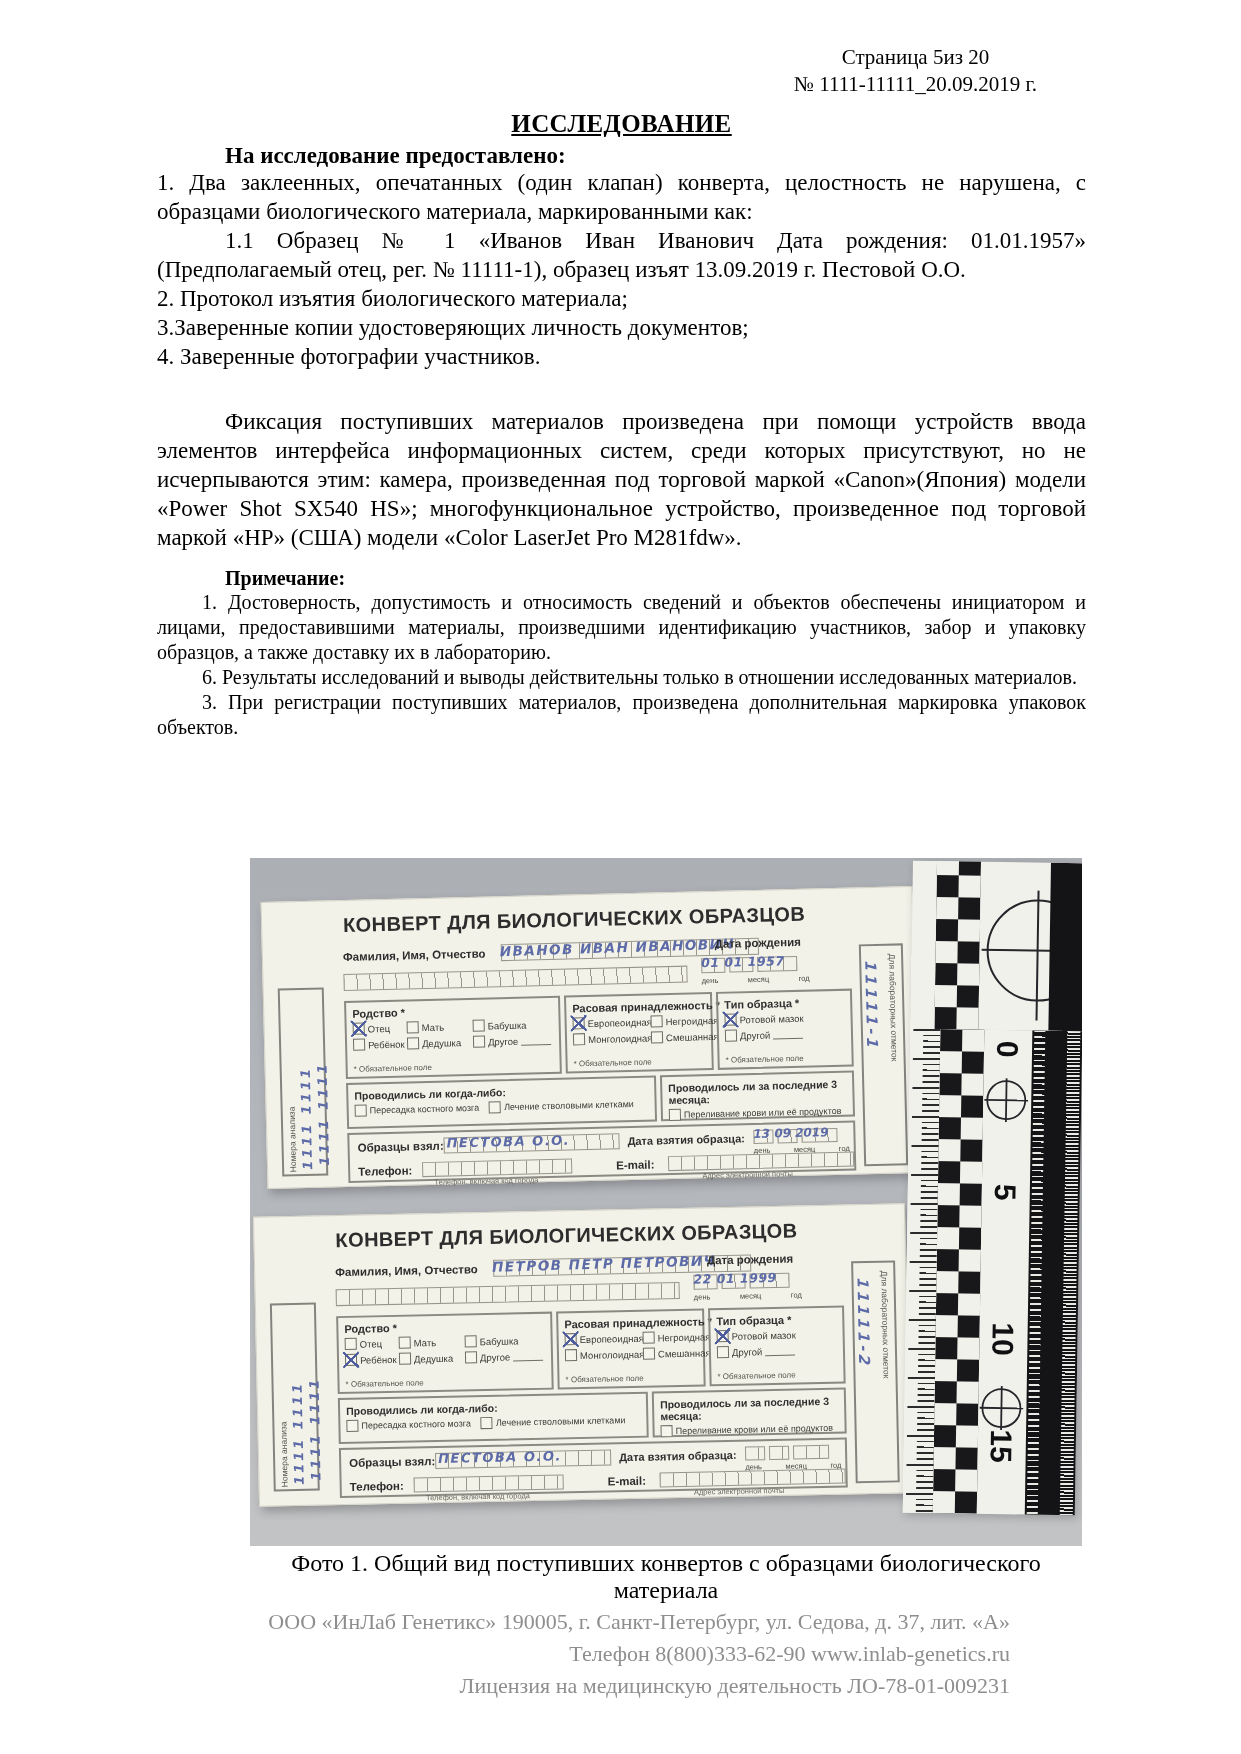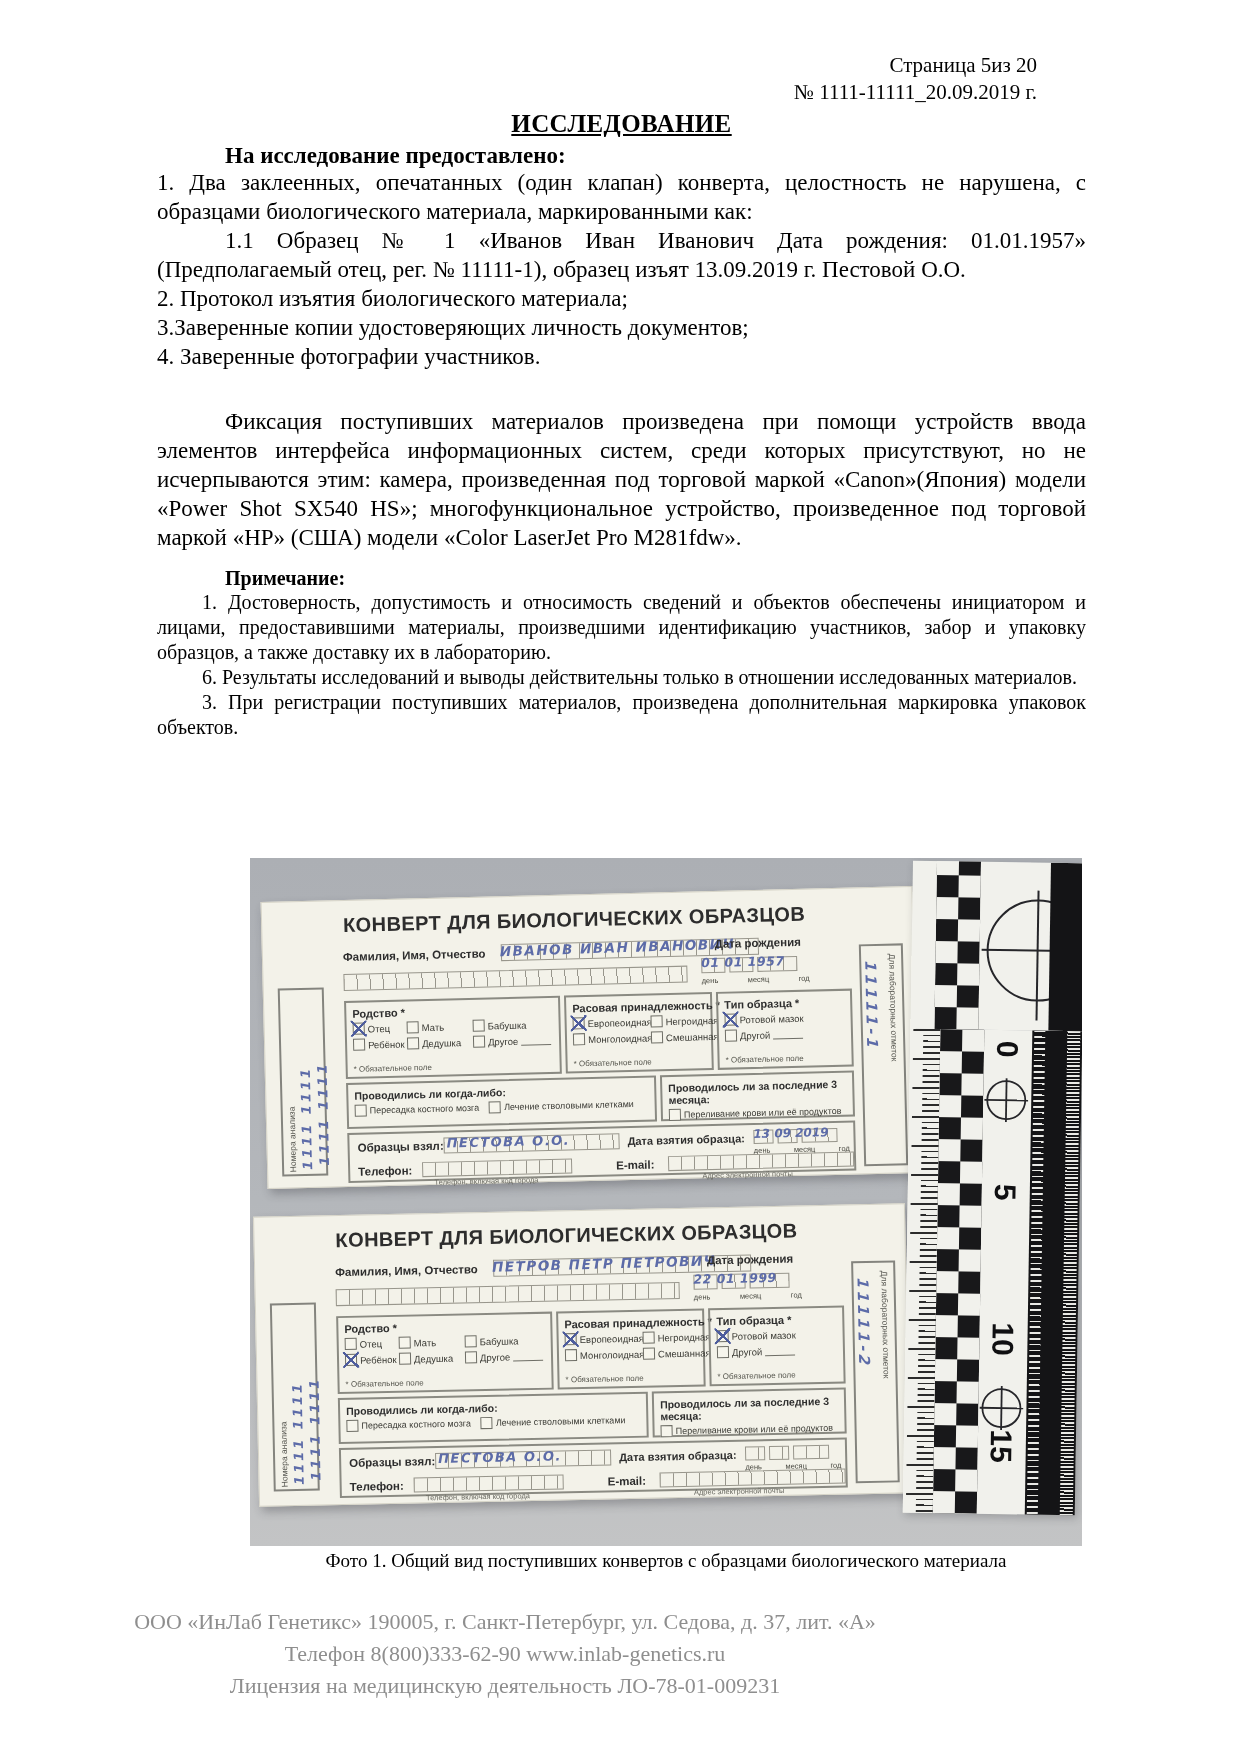--- a/index.html
+++ b/index.html
@@ -1,21 +1,21 @@
 <!DOCTYPE html>
 <html><head>
 <meta charset="utf-8">
 <style>
   html,body{margin:0;padding:0;background:#ffffff;}
   *{box-sizing:border-box;}
   .page{position:relative;width:1241px;height:1754px;background:#fff;overflow:hidden;
         font-family:"Liberation Serif",serif;color:#000;}
 
   
-  .hdr{position:absolute;top:44px;right:204px;text-align:right;font-size:21px;line-height:27px;margin-top:8px;}
+  .hdr{position:absolute;top:44px;right:204px;text-align:center;font-size:21px;line-height:27px;}
 
   
   .content{position:absolute;left:157px;top:110px;width:929px;}
   .doc-title{font-size:25px;font-weight:bold;text-align:center;margin:0 0 5px 0;letter-spacing:.4px;text-decoration:underline;}
   .sub-head{font-size:23px;font-weight:bold;margin:0;text-indent:68px;}
   .para{font-size:23px;line-height:1.26;text-align:justify;margin:0;}
   .ind{text-indent:68px;}
   .fixation{margin-top:36px;}
   .note-head{font-size:20px;font-weight:bold;text-indent:68px;margin:14px 0 0 0;}
   .note{font-size:20px;line-height:1.25;text-align:justify;text-indent:45px;margin:0;}
@@ -128,22 +128,22 @@
   .bn0{top:2px;} .bn5{top:145px;} .bn10{top:292px;} .bn15{top:399px;}
   .circ1{position:absolute;left:1px;top:48px;}
   .circ2{position:absolute;left:1px;top:356px;}
   .black-band{position:absolute;left:122px;top:0;width:50px;height:100%;background:#141416;}
   .black-band::before{content:"";position:absolute;left:2px;top:0;width:11px;height:100%;
      background:repeating-linear-gradient(180deg,#e9e9e5 0 1.6px,transparent 1.6px 5.8px);}
   .black-band::after{content:"";position:absolute;right:2px;top:0;width:13px;height:100%;
      background:repeating-linear-gradient(180deg,#e9e9e5 0 1.4px,transparent 1.4px 3.4px);}
 
   
-  .caption{position:absolute;left:250px;top:1550px;width:832px;text-align:center;font-size:19px;}
-  .footer{position:absolute;left:0;top:1606px;width:1010px;text-align:center;
+  .caption{position:absolute;left:250px;top:1550px;width:832px;text-align:center;font-size:24px;}
+  .footer{position:absolute;left:0;top:1606px;width:1010px;text-align:right;
           color:#8e8e8e;font-size:22px;line-height:32px;}
 </style>
 </head>
 <body>
 
 <div class="page">
 
   <div class="hdr">
     <div>Страница 5из 20</div>
     <div>№ 1111-11111_20.09.2019 г.</div>

